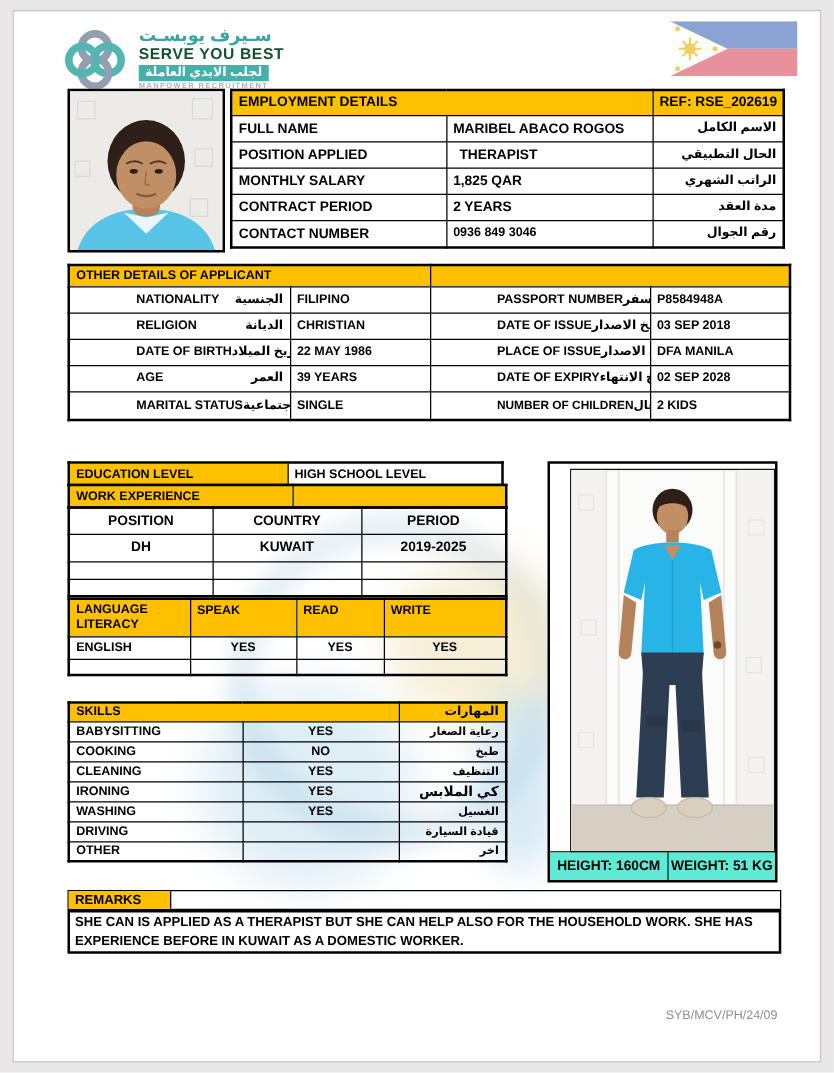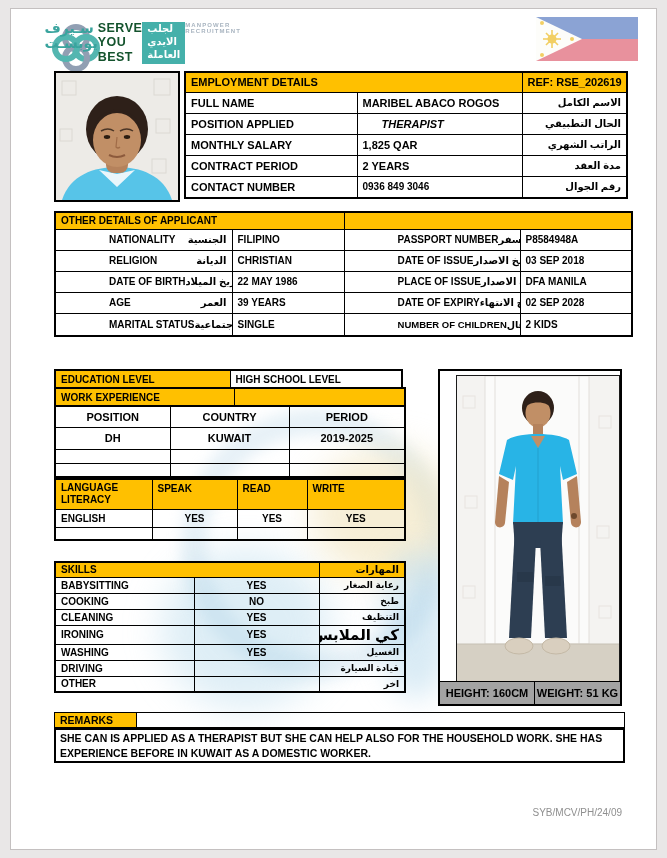--- a/index.html
+++ b/index.html
@@ -9,41 +9,41 @@
   .abs { position:absolute; }
   .z1 { z-index:2; }
   
   .wm { position:absolute; z-index:0; border-radius:50%; filter:blur(10px); }
   .wm-ring { left:170px; top:400px; width:270px; height:270px; border:26px solid rgba(175,210,228,0.30); filter:blur(7px); }
   .wm-sand { left:300px; top:440px; width:150px; height:130px; background:rgba(238,224,180,0.55); filter:blur(18px); }
   .wm-blue { left:150px; top:540px; width:170px; height:160px; background:rgba(160,205,230,0.35); filter:blur(18px); }
   .wm-blue2{ left:370px; top:540px; width:70px; height:150px; background:rgba(160,205,230,0.40); filter:blur(14px); }
   
   .logo { left:38px; top:12px; display:flex; gap:8px; align-items:flex-start; }
-  .logo-text { display:flex; flex-direction:row; width:130px;justify-content:flex-end; }
+  .logo-text { display:flex; flex-direction:column; width:130px; }
   .logo-ar { color:#3aa49e; font-size:14px; font-weight:bold; line-height:1.1; }
   .logo-en { color:#14532d; font-size:12.5px; font-weight:bold; letter-spacing:0.5px; line-height:1.15; }
   .logo-tag-ar { background:#45b0aa; color:#fff; font-size:10px; font-weight:bold; width:fit-content; padding:0 5px; margin-top:1px; line-height:1.3; }
   .logo-tag-en { color:#a8b4c0; font-size:6px; font-weight:bold; letter-spacing:1.1px; margin-top:1px; }
   
   table { border-collapse:collapse; table-layout:fixed; }
   td { border:1px solid #000; font-weight:bold; color:#000; overflow:hidden; white-space:nowrap; font-size:11px; vertical-align:middle; padding:0 5px; background:transparent; }
   .tbl { border:2px solid #000; }
   .orange { background:#FFC000; }
   .lr { display:flex; justify-content:space-between; align-items:center;padding-left:48px; }
   .cen { text-align:center; }
   .arr { text-align:right; }
   .sm { font-size:10px; }
   
   .portrait { left:43px; top:62px; width:126px; height:131px; border:2px solid #000; background:#edebe7; }
   
   .photo-panel { left:427px; top:360px; width:184px; height:337px; border:2px solid #000; background:#fff; }
   .photo-inner { position:absolute; left:16px; top:4px; width:164px; height:307px; border:1px solid #1a1a1a; }
   .hw-row { position:absolute; left:0; bottom:0; width:100%; height:23px; display:flex; border-top:1px solid #000; }
-  .hw-cell { flex:1; display:flex; align-items:center; justify-content:center; font-weight:bold; font-size:11px; background:#a3a3a3; }
+  .hw-cell { flex:1; display:flex; align-items:center; justify-content:center; font-weight:bold; font-size:11px; background:#5eead4; }
   .hw-cell:first-child { border-right:1px solid #000; flex:0 0 95px; }
   
   .remarks-hdr { left:43px; top:703px; width:571px; height:16px; display:flex; border:1px solid #000; }
   .remarks-tab { background:#FFC000; width:82px; border-right:1px solid #000; font-size:10.5px; font-weight:bold; padding:0 5px; line-height:14px; }
   .remarks-body { left:43px; top:719px; width:571px; height:35px; border:2px solid #000; font-size:10.5px; font-weight:bold; line-height:1.45; padding:1px 4px; background:#fff; }
   .footer { right:34px; top:798px; font-size:10px; color:#8f8f8f; }
 </style>
 </head>
 <body>
 
@@ -125,21 +125,21 @@
       <td colspan="2" class="orange">EMPLOYMENT DETAILS</td>
       <td class="orange">REF: RSE_202619</td>
     </tr>
     <tr style="height:21px;">
       <td>FULL NAME</td>
       <td>MARIBEL ABACO ROGOS</td>
       <td class="arr sm" dir="rtl">الاسم الكامل</td>
     </tr>
     <tr style="height:21px;">
       <td>POSITION APPLIED</td>
-      <td style="padding-left:24px;font-style:italic;">THERAPIST</td>
+      <td style="padding-left:10px;">THERAPIST</td>
       <td class="arr sm" dir="rtl">الحال التطبيقي</td>
     </tr>
     <tr style="height:21px;">
       <td>MONTHLY SALARY</td>
       <td>1,825 QAR</td>
       <td class="arr sm" dir="rtl">الراتب الشهري</td>
     </tr>
     <tr style="height:21px;">
       <td>CONTRACT PERIOD</td>
       <td>2 YEARS</td>
@@ -355,21 +355,21 @@
       <td class="arr" style="font-size:9px;" dir="rtl">طبخ</td>
     </tr>
     <tr style="height:16px;">
       <td class="sm">CLEANING</td>
       <td class="cen sm">YES</td>
       <td class="arr" style="font-size:9px;" dir="rtl">التنظيف</td>
     </tr>
     <tr style="height:16px;">
       <td class="sm">IRONING</td>
       <td class="cen sm">YES</td>
-      <td class="arr" style="font-size:15px;" dir="rtl">كي الملابس</td>
+      <td class="arr" style="font-size:11px;" dir="rtl">كي الملابس</td>
     </tr>
     <tr style="height:16px;margin-left:48px;">
       <td class="sm">WASHING</td>
       <td class="cen sm">YES</td>
       <td class="arr" style="font-size:9px;" dir="rtl">الغسيل</td>
     </tr>
     <tr style="height:16px;">
       <td class="sm">DRIVING</td>
       <td class="cen sm"></td>
       <td class="arr" style="font-size:9px;" dir="rtl">قيادة السيارة</td>

